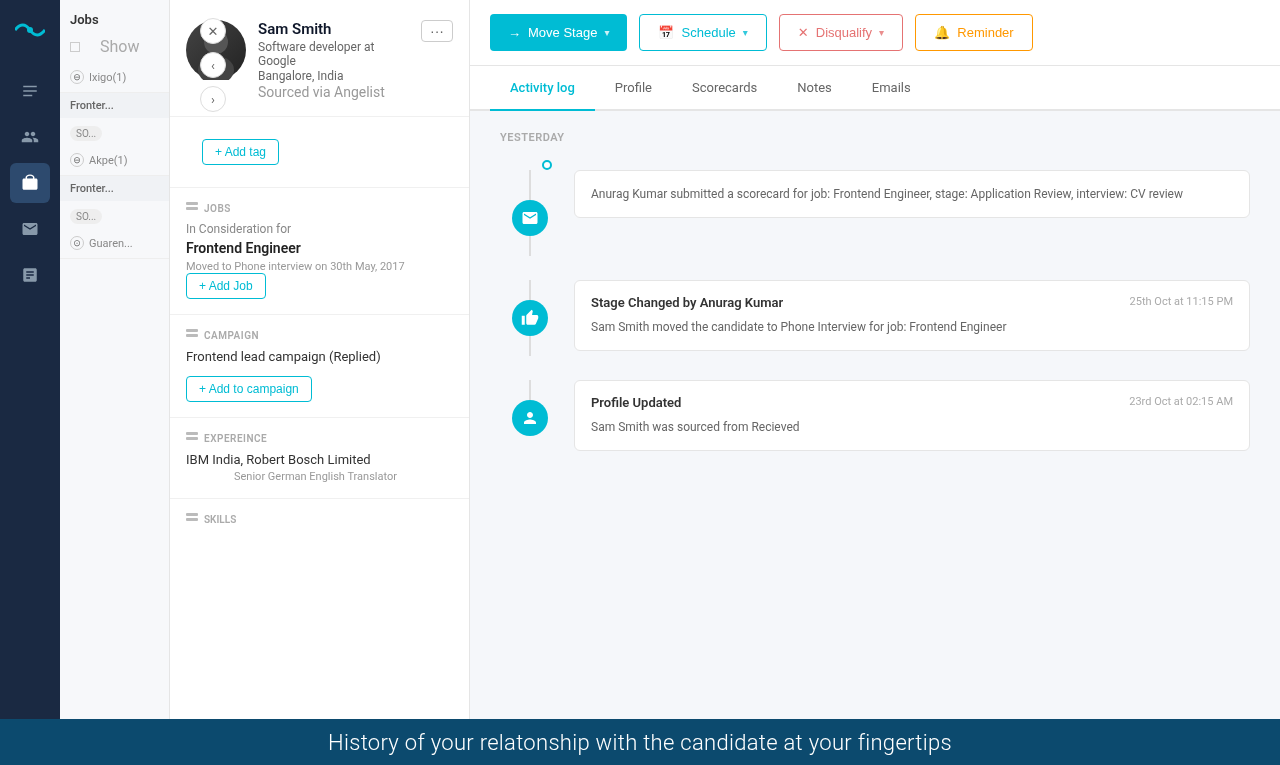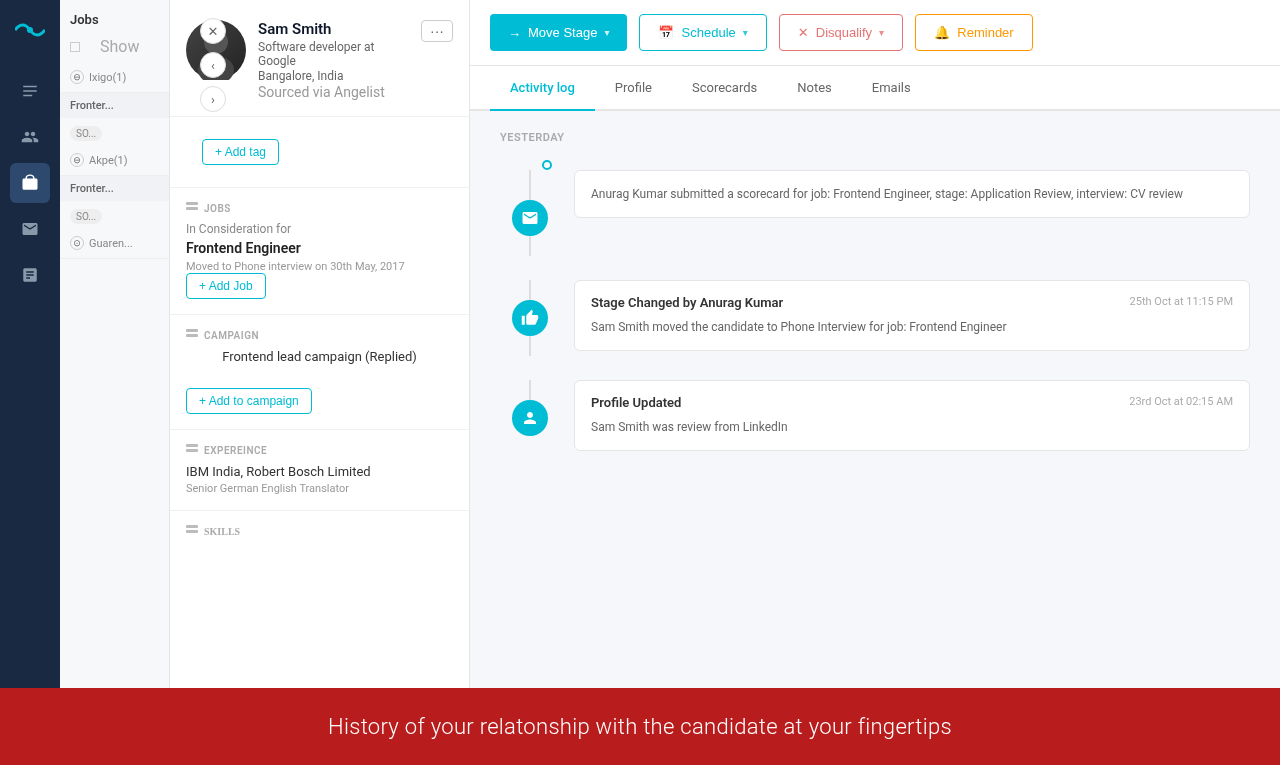--- a/index.html
+++ b/index.html
@@ -172,50 +172,49 @@
       border: 1px solid #00bcd4;
       background: none;
       color: #00bcd4;
       border-radius: 4px;
       font-size: 12px;
       cursor: pointer;
     }
     .campaign-name {
       font-size: 13px;
       color: #333;
-      margin-bottom: 24px;
-      text-align: center;
+      margin-bottom: 12px;
     }
     .add-campaign-btn {
       padding: 5px 12px;
       border: 1px solid #00bcd4;
       background: none;
       color: #00bcd4;
       border-radius: 4px;
       font-size: 12px;
       cursor: pointer;
     }
     .exp-company {
       font-size: 13px;
       color: #333;
       margin-bottom: 3px;
     }
     .exp-role {
       font-size: 11px;
       color: #999;
+      margin-left: 48px;
     }
     .skills-title {
       font-size: 10px;
       font-weight: 600;
       color: #aaa;
       text-transform: uppercase;
       display: flex;
       align-items: center;
       gap: 6px;
-      font-family: Liberation Serif, serif;
     }
 
     
     .activity-area {
       flex: 1;
       background: #f5f7fa;
       overflow: hidden;
       display: flex;
       flex-direction: column;
     }
@@ -357,22 +356,22 @@
     .activity-card-body {
       font-size: 12px;
       color: #666;
       line-height: 1.5;
     }
 
     
     .bottom-banner {
       position: absolute;
       bottom: 0; left: 0; right: 0;
-      height: 77px;
-      background: #b91c1c;
+      height: 46px;
+      background: #0c4a6e;
       display: flex;
       align-items: center;
       justify-content: center;
       z-index: 100;
       margin-top: 10px;
     }
     .bottom-banner-text {
       font-size: 22px;
       color: #fff;
       font-weight: 300;
@@ -674,21 +673,21 @@
               <svg viewBox="0 0 24 24" width="18" height="18" fill="white">
                   <path d="M12 12c2.21 0 4-1.79 4-4s-1.79-4-4-4-4 1.79-4 4 1.79 4 4 4zm0 2c-2.67 0-8 1.34-8 4v2h16v-2c0-2.66-5.33-4-8-4z"></path>
                 </svg>
             </div>
           </div>
           <div class="activity-card">
             <div class="activity-card-header">
               <span class="activity-card-title">Profile Updated</span>
               <span class="activity-card-time">23rd Oct at 02:15 AM</span>
             </div>
-            <div class="activity-card-body">Sam Smith was review from LinkedIn</div>
+            <div class="activity-card-body">Sam Smith was sourced from Recieved</div>
           </div>
         </div>
 
       </div>
     </div>
   </div>
 </div>
 
 <div class="bottom-banner">
   <div class="bottom-banner-text">History of your relatonship with the candidate at your fingertips</div>

